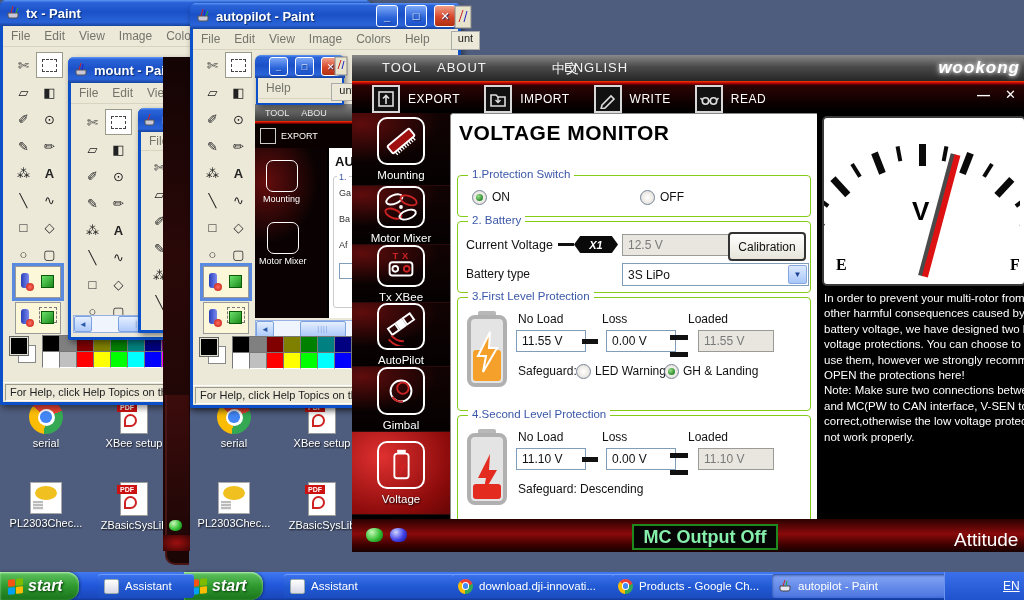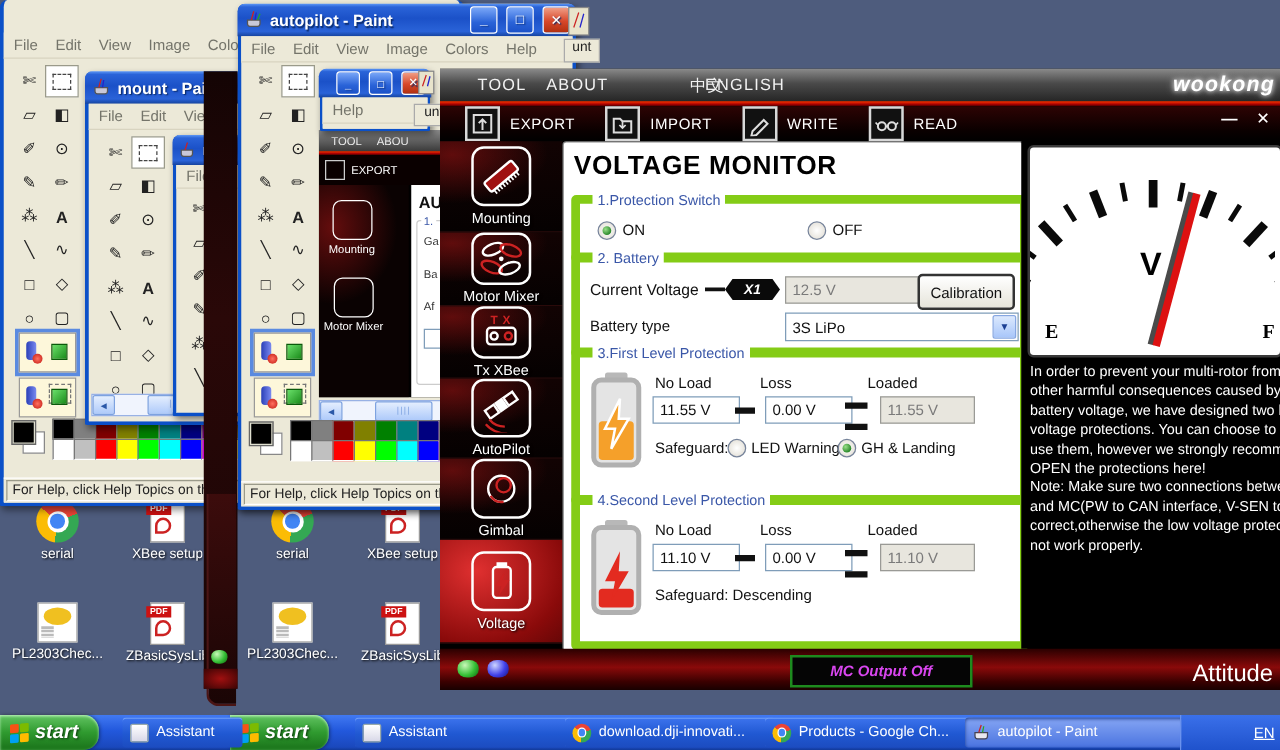--- a/index.html
+++ b/index.html
@@ -57,21 +57,21 @@
   .tb-btn{display:flex;align-items:center;gap:8px;color:#fff;font-size:12px;letter-spacing:.5px;margin-right:14px;}
   .tb-ico{width:24px;height:24px;border:2px solid #d8d8d8;background:#111;display:flex;align-items:center;justify-content:center;}
   .sidebar{position:absolute;background:#050505;}
   .sb-item{position:relative;width:100%;border-bottom:1px solid #2a0a0a;display:flex;flex-direction:column;align-items:center;justify-content:center;gap:4px;
     background:radial-gradient(130% 90% at 10% 15%,rgba(160,20,20,.55),rgba(40,5,5,0) 60%),linear-gradient(180deg,#120303,#050101);}
   .sb-item.active{background:radial-gradient(120% 120% at 30% 30%,#e03030,#8a0a0a 60%,#4a0404);}
   .sb-ico{width:44px;height:44px;border:2px solid #fff;border-radius:10px;display:flex;align-items:center;justify-content:center;}
   .sb-label{color:#fff;font-size:11.5px;text-shadow:1px 1px 2px #000;}
   .mainpanel{position:absolute;background:#fff;border:1px solid #888;border-radius:3px;}
   .pg-title{position:absolute;font-size:21px;font-weight:800;color:#000;letter-spacing:.5px;}
-  .grp{position:absolute;border:7px solid #84cc16;border-radius:4px;}
+  .grp{position:absolute;border:1px solid #84cc16;border-radius:4px;margin-top:19px;}
   .legend{position:absolute;top:-8px;left:10px;background:#fff;padding:0 4px;font-size:11.5px;color:#3a57a8;}
   .lbl{position:absolute;font-size:12px;color:#111;white-space:nowrap;}
   .radio{position:absolute;width:13px;height:13px;border-radius:50%;border:1px solid #76839a;background:radial-gradient(#fff,#dedad0);}
   .radio.on::after{content:"";position:absolute;left:3px;top:3px;width:7px;height:7px;border-radius:50%;
     background:radial-gradient(circle at 35% 35%,#9ae08a,#2c8a2c 70%);}
   .tinput{position:absolute;height:20px;border:1px solid #7f9db9;background:#fff;font-size:12px;color:#111;
     display:flex;align-items:center;padding:0 5px;}
   .tinput.dis{background:#e8e6de;color:#7a7a7a;border-color:#9a9a96;}
   .xp-btn{position:absolute;height:25px;border:2px solid #333;border-radius:4px;background:linear-gradient(180deg,#fff,#e6e4da);
     font-size:12px;color:#111;display:flex;align-items:center;justify-content:center;}
@@ -87,22 +87,22 @@
   .x1badge .hex{width:44px;height:17px;background:#0a0a0a;color:#fff;font-size:11px;font-weight:bold;font-style:italic;
     display:flex;align-items:center;justify-content:center;
     clip-path:polygon(0 50%,14% 0,86% 0,100% 50%,86% 100%,14% 100%);text-align:right;}
   .rightpanel{position:absolute;background:#000;}
   .gaugebox{position:absolute;background:#fff;border:2px solid #3a3a3a;border-radius:5px;}
   .info{position:absolute;color:#fff;font-size:11.5px;line-height:1.34;white-space:pre-line;}
   .ast-bottom{position:absolute;background:linear-gradient(180deg,#2a0000,#8a0a0a 45%,#3a0000 80%,#180000);}
   .led{position:absolute;width:17px;height:14px;border-radius:45%;}
   .led.green{background:radial-gradient(circle at 35% 30%,#c8f8b8,#35bf35 55%,#0a5f0a);}
   .led.blue{background:radial-gradient(circle at 35% 30%,#cdd4ff,#4040e8 55%,#101078);}
-  .stbox{position:absolute;height:22px;background:#050505;color:#d946ef;font-weight:bold;font-size:12px;
-    display:flex;align-items:center;justify-content:center;font-style:italic;}
+  .stbox{position:absolute;height:22px;background:#050505;color:#86efac;font-weight:bold;font-size:18px;
+    display:flex;align-items:center;justify-content:center;}
   .logo{position:absolute;color:#fff;font-weight:800;font-style:italic;font-size:17px;letter-spacing:1px;
     text-shadow:0 0 4px #fff,0 0 8px #aaa;}
   
   .icongrid{position:absolute;width:176px;display:grid;grid-template-columns:88px 88px;grid-auto-rows:78px;row-gap:4px;}
   .dicon{display:flex;flex-direction:column;align-items:center;gap:3px;}
   .dicon .cap{font-size:11px;color:#fff;text-shadow:1px 1px 2px #000;max-width:86px;white-space:nowrap;overflow:hidden;}
   .chrome{border-radius:50%;position:relative;background:conic-gradient(from -50deg,#ea4335 0 33%,#34a853 0 66%,#fbbc05 0 100%);}
   .chrome::before{content:"";position:absolute;left:25%;top:25%;width:50%;height:50%;border-radius:50%;background:#fff;}
   .chrome::after{content:"";position:absolute;left:33%;top:33%;width:34%;height:34%;border-radius:50%;background:#4285f4;}
   .pdfpage{position:relative;width:26px;height:32px;background:#fff;border:1px solid #999;}
@@ -183,20 +183,29 @@
       </div>
     </div>
 
   <div class="strip" style="left:163px;top:57px;width:27px;height:494px;z-index:5;">
     <div class="abs" style="left:2px;top:338px;width:22px;height:168px;border-left:2px solid #4a1515;border-bottom:2px solid #4a1515;border-radius:0 0 0 10px;background:linear-gradient(180deg,#3c0c0c,#1a0505);"></div>
     <div class="led green" style="left:6px;top:463px;width:13px;height:11px;"></div>
     <div class="abs" style="left:0;top:478px;width:27px;height:16px;background:radial-gradient(#a01010,#3a0404);"></div>
   </div>
 
   <div class="win" style="left:0;top:0;width:365px;height:402px;z-index:2;">
+    <div class="titlebar">
+      <span><svg width="16" height="16">
+            <path d="M3 9 h10 v3 a2 2 0 0 1 -2 2 h-6 a2 2 0 0 1 -2 -2 z" fill="#c8c8d8" stroke="#555"></path>
+            <line x1="6" y1="9" x2="8" y2="2" stroke="#c22"></line>
+            <line x1="9" y1="9" x2="10" y2="3" stroke="#22c"></line>
+            <line x1="11" y1="9" x2="13" y2="4" stroke="#2a2"></line>
+          </svg></span>
+      <span>tx - Paint</span>
+    </div>
     <div class="menubar">
         <span>File</span>
         <span>Edit</span>
         <span>View</span>
         <span>Image</span>
         <span>Colors</span>
         <span>Help</span>
       </div>
     <div class="tools abs" style="left:7px;top:52px;">
         <div class="tool">✄</div>

